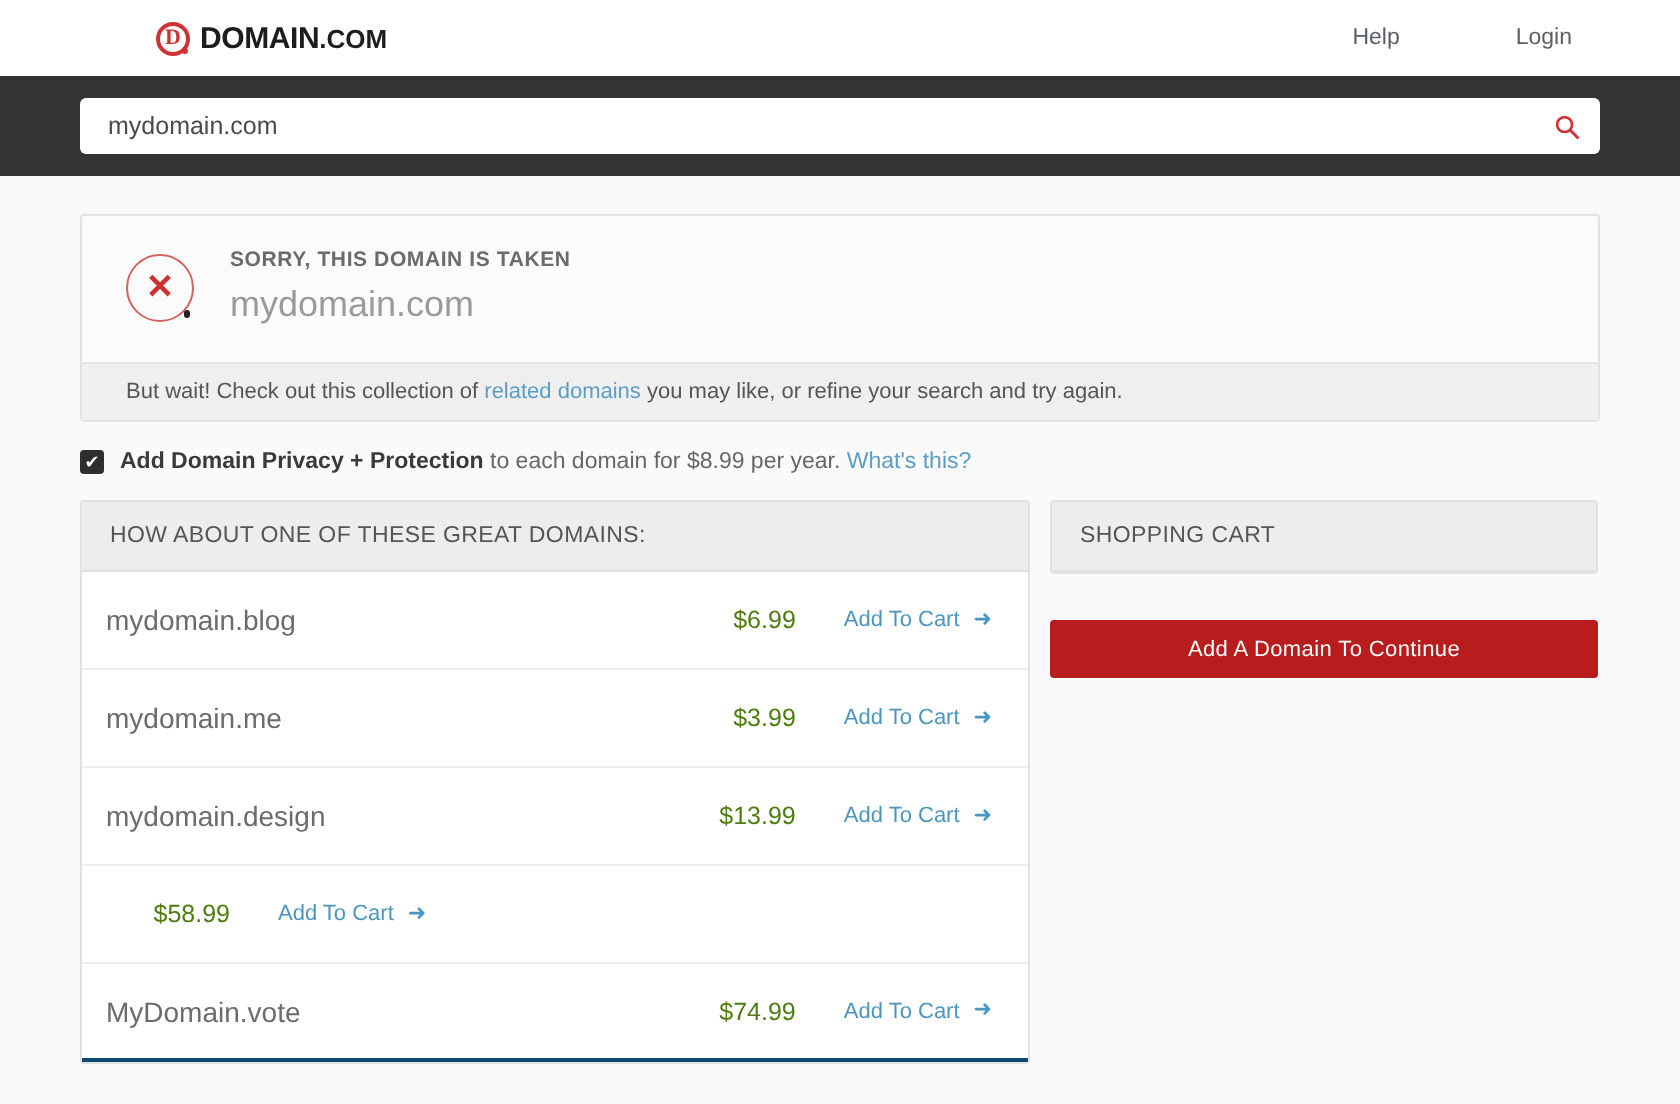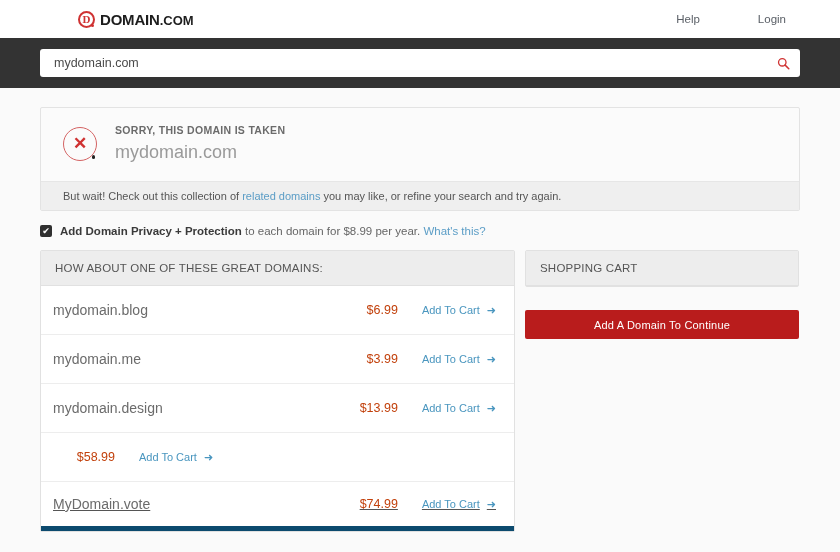--- a/index.html
+++ b/index.html
@@ -201,31 +201,31 @@
     color: #555;
     letter-spacing: 0.2px;
   }
   .row {
     display: flex;
     align-items: center;
     padding: 0 18px 0 12px;
     height: 49px;
     border-bottom: 1px solid #ededed;
   }
-  .row:last-child { border-bottom: 5px solid #0c4a6e; text-decoration: underline; }
+  .row:last-child { border-bottom: 2px solid #0c4a6e; }
   .row-name {
     flex: 1;
     font-size: 14px;
     color: #6b6b6b;
   }
   .row-price {
     width: 86px;
     text-align: right;
     font-size: 12.5px;
-    color: #c2410c;
+    color: #4d7c0f;
     padding-right: 24px;
   }
   .row-cart {
     display: flex;
     align-items: center;
     gap: 7px;
     font-size: 11px;
     color: #4a96bf;
     cursor: pointer;
     white-space: nowrap;

